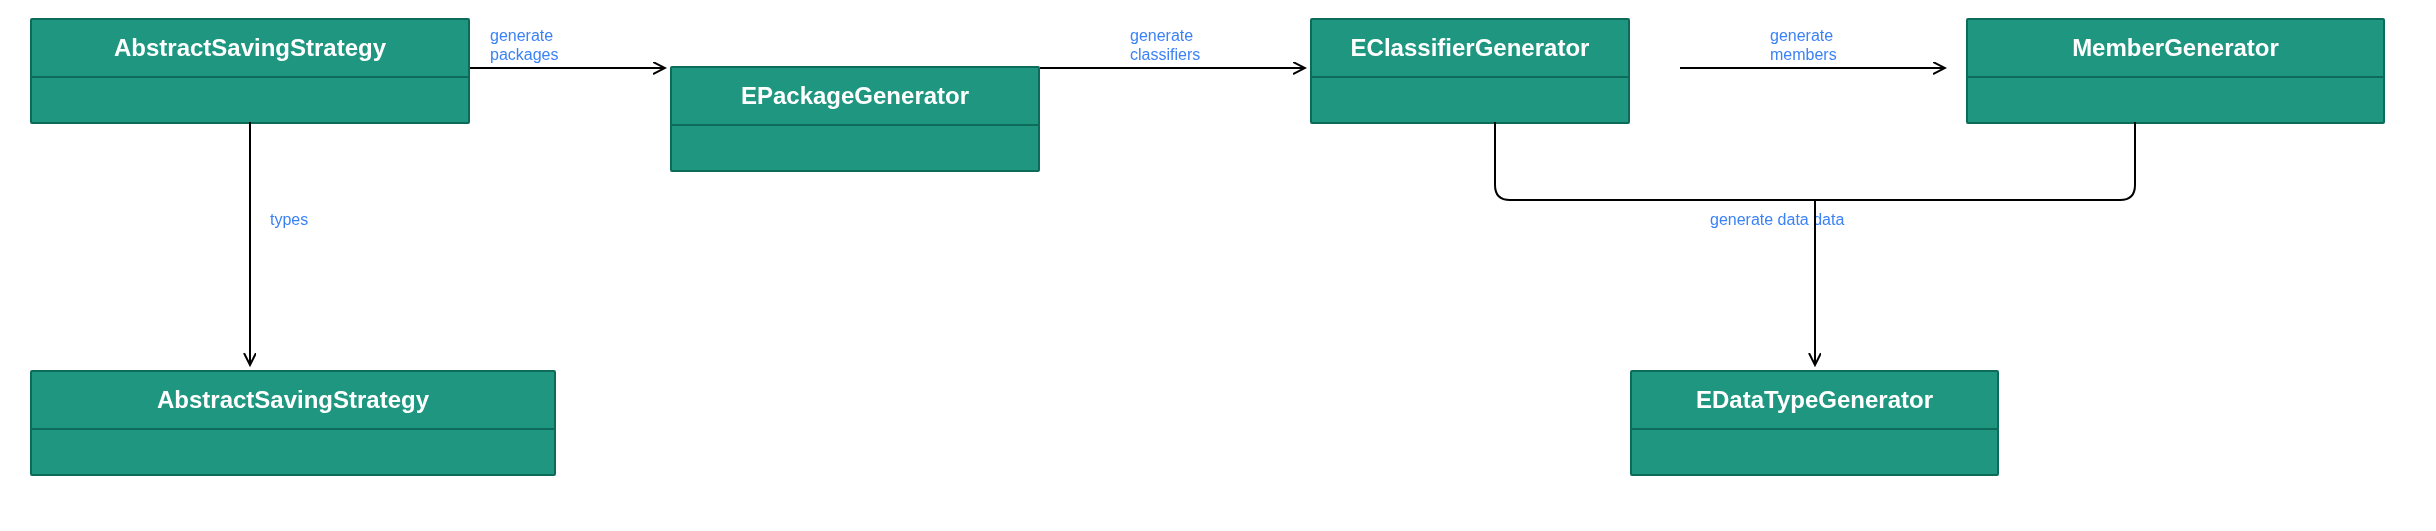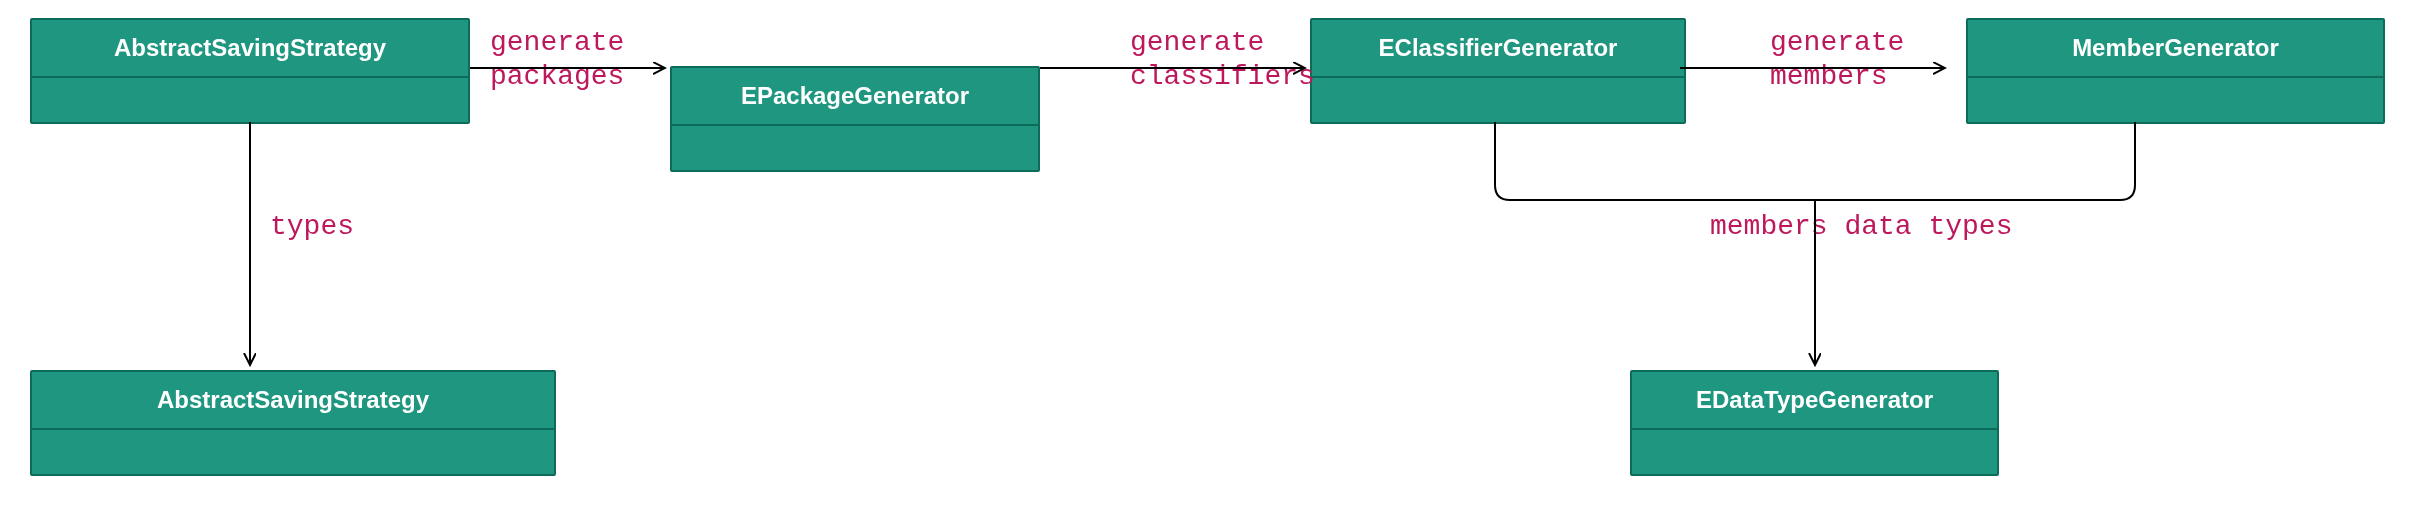--- a/index.html
+++ b/index.html
@@ -23,24 +23,23 @@
       text-align: center;
       padding: 14px 10px;
       border-bottom: 2px solid #0d6b5a;
       white-space: nowrap;
     }
     .node-body {
       height: 44px;
     }
     .edge-label {
       position: absolute;
-      font-size: 28px;
-      color: #be185d;
+      font-size: 16px;
+      color: #3b82f6;
       line-height: 1.2;
-      font-family: Liberation Mono, monospace;
     }
     svg.edges {
       position: absolute;
       top: 0;
       left: 0;
       width: 2436px;
       height: 531px;
       pointer-events: none;
     }
   </style>
@@ -50,21 +49,21 @@
 <div class="node" style="left:30px; top:18px; width:440px;">
   <div class="node-title">AbstractSavingStrategy</div>
   <div class="node-body"></div>
 </div>
 
 <div class="node" style="left:670px; top:34px; width:370px;margin-top:32px;">
   <div class="node-title">EPackageGenerator</div>
   <div class="node-body"></div>
 </div>
 
-<div class="node" style="left:1310px; top:18px; width:376px;">
+<div class="node" style="left:1310px; top:18px; width:320px;">
   <div class="node-title">EClassifierGenerator</div>
   <div class="node-body"></div>
 </div>
 
 <div class="node" style="left:1966px; top:18px; width:419px;">
   <div class="node-title">MemberGenerator</div>
   <div class="node-body"></div>
 </div>
 
 <div class="node" style="left:30px; top:370px; width:526px;">
@@ -87,21 +86,21 @@
   <div>classifiers</div>
 </div>
 
 <div class="edge-label" style="left:1770px; top:26px;">
   <div>generate</div>
   <div>members</div>
 </div>
 
 <div class="edge-label" style="left:270px; top:210px;">types</div>
 
-<div class="edge-label" style="left:1710px; top:210px;">members data types</div>
+<div class="edge-label" style="left:1710px; top:210px;">generate data data</div>
 
 <svg class="edges">
   <defs>
     <marker id="arrow" markerWidth="14" markerHeight="14" refX="12" refY="6" orient="auto" markerUnits="userSpaceOnUse">
       <path d="M 0 0 L 12 6 L 0 12" fill="none" stroke="#000" stroke-width="2"></path>
     </marker>
   </defs>
 
   <line x1="470" y1="68" x2="665" y2="68" stroke="#000" stroke-width="2" marker-end="url(#arrow)"></line>
 

